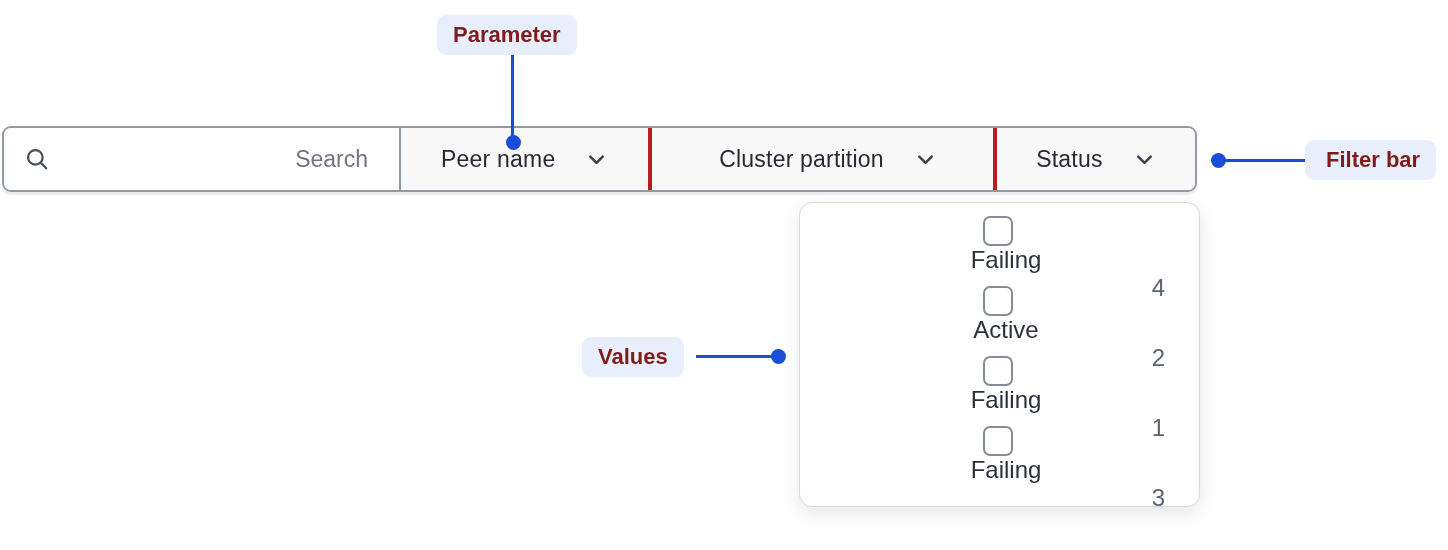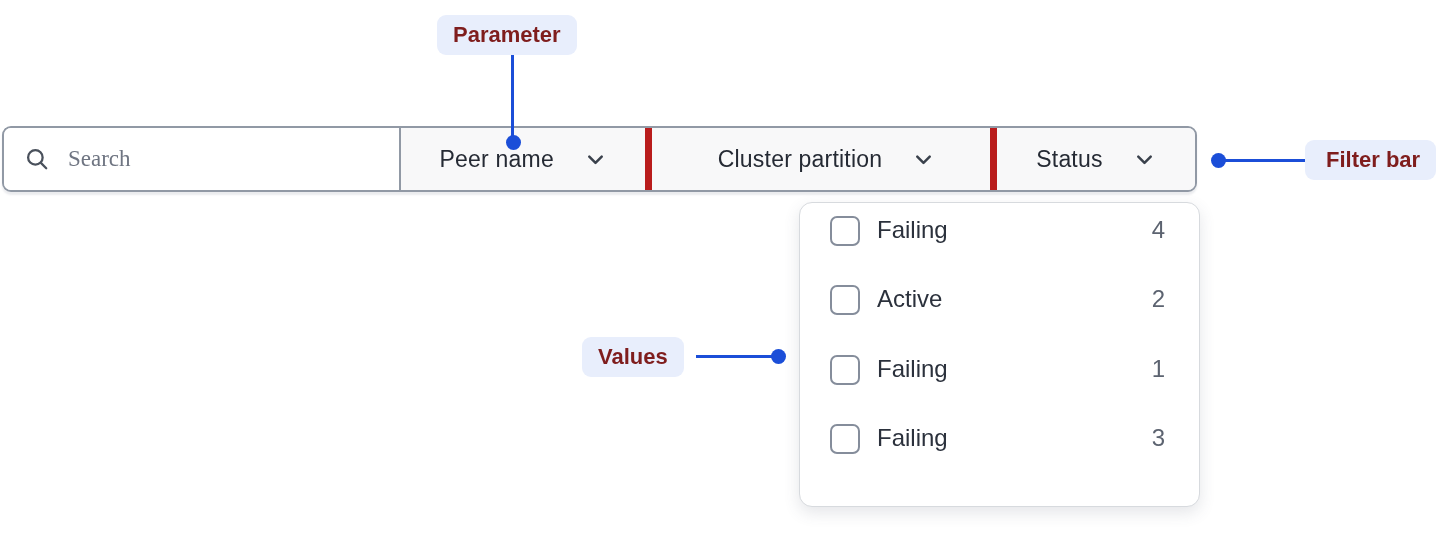--- a/index.html
+++ b/index.html
@@ -61,35 +61,36 @@
     background: #ffffff;
     display: flex;
     align-items: center;
     padding-left: 20px;
     border-right: 2px solid #9199a5;
   }
   .search-section svg { flex: none; }
   .search-input {
     border: none; outline: none;
     background: transparent;
-    font-family: Liberation Serif, serif;
+    font-family: Liberation Sans, sans-serif;
     font-size: 23px;
     color: #7f1d1d;
     margin-left: 18px;
     width: 300px;
+    text-align: right;
   }
   .search-input::placeholder { color: #6f7582; opacity: 1; }
 
   .dropdown-section {
     display: flex;
     align-items: center;
     justify-content: center;
     gap: 30px;
     background: #f8f8f9;
-    border-right: 7px solid #b91c1c;
+    border-right: 4px solid #b91c1c;
     cursor: pointer;
   }
   .dropdown-section:last-child { border-right: none; }
   .dropdown-section .dd-label {
     font-size: 23px;
     color: #252a34;
     letter-spacing: 0.2px;
   }
   .dd-peer    { width: 253px; }
   .dd-cluster { width: 337px; margin-left: 11px; }
@@ -104,23 +105,24 @@
     border: 1px solid #d7dade;
     border-radius: 13px;
     box-shadow: 0 6px 16px rgba(70, 80, 100, 0.14);
     padding: 13px 0;
     display: flex;
     flex-direction: column;
   }
   .option-row {
     height: 70px;
     display: flex;
-    align-items: flex-start;
+    align-items: center;
     padding: 0 34px 0 30px;
     cursor: pointer;
+    flex-direction: column;
   }
   .option-checkbox {
     width: 30px; height: 30px;
     flex: none;
     border: 2px solid #858d9b;
     border-radius: 7px;
     background: #ffffff;
   }
   .option-label {
     margin-left: 17px;

